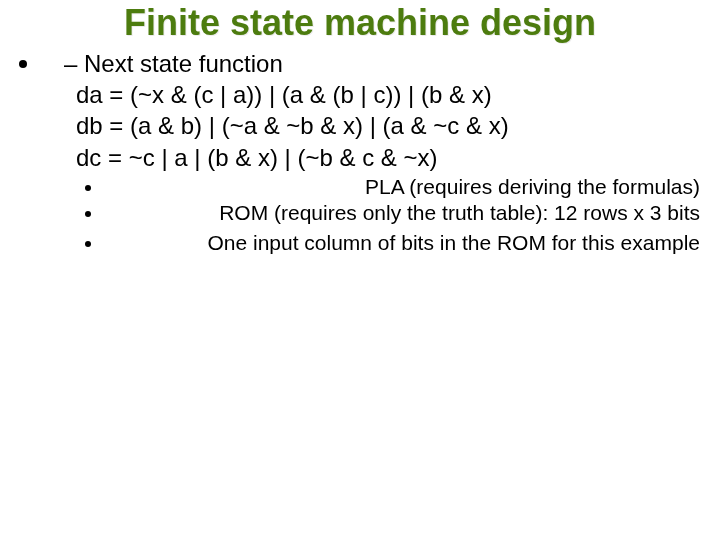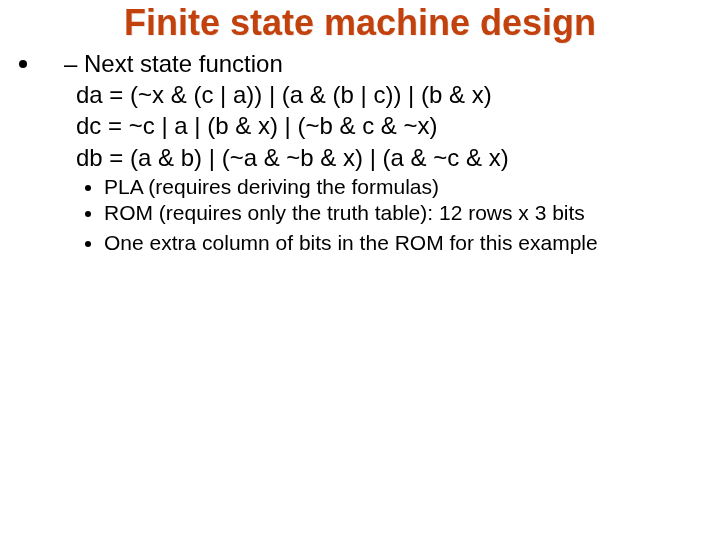--- a/index.html
+++ b/index.html
@@ -16,21 +16,21 @@
     width: 720px;
     height: 540px;
     position: relative;
     box-sizing: border-box;
     padding: 4px 20px 0 20px;
   }
   .title {
     text-align: center;
     font-size: 36px;
     font-weight: bold;
-    color: #c2410c;
+    color: #4d7c0f;
     text-shadow: 1px 1px 0 rgba(0,0,0,0.08);
     margin: 0 0 2px 0;
     line-height: 1.05;
   }
   ul.lvl1 {
     margin: 0;
     padding-left: 22px;
     list-style: disc;
   }
   ul.lvl1 > li {
@@ -53,20 +53,21 @@
     margin-bottom: 2px;
     margin-left: 12px;
   }
   .dash-item::before {
     content: "– ";
   }
   ul.lvl3 {
     margin: 2px 0 4px 0;
     padding-left: 40px;
     list-style: disc;
+    text-align: right;
   }
   ul.lvl3 > li {
     font-size: 21px;
     line-height: 1.22;
     margin-bottom: 1px;
   }
   .indent-wrap {
     padding-left: 18px;
     text-indent: -18px;
   }
@@ -79,31 +80,31 @@
   <h1 class="title">Finite state machine design</h1>
 
   <ul class="lvl1">
     <li>
 
       <div class="lvl2">
 
         <div class="dash-item">Next state function</div>
 
         <div class="plain">da = (~x &amp; (c | a)) | (a &amp; (b | c)) | (b &amp; x)</div>
+        <div class="plain">db = (a &amp; b) | (~a &amp; ~b &amp; x) | (a &amp; ~c &amp; x)</div>
         <div class="plain">dc =  ~c | a | (b &amp; x) | (~b &amp; c &amp; ~x)</div>
-        <div class="plain">db = (a &amp; b) | (~a &amp; ~b &amp; x) | (a &amp; ~c &amp; x)</div>
 
 
         <ul class="lvl3">
           <li>PLA (requires deriving the formulas)</li>
           <li>ROM (requires only the truth table): 12 rows x 3 bits</li>
         </ul>
 
 
         <ul class="lvl3">
-          <li>One extra column of bits in the ROM for this example</li>
+          <li>One input column of bits in the ROM for this example</li>
         </ul>
 
       </div>
     </li>
   </ul>
 
 </div>
 
 </body></html>

